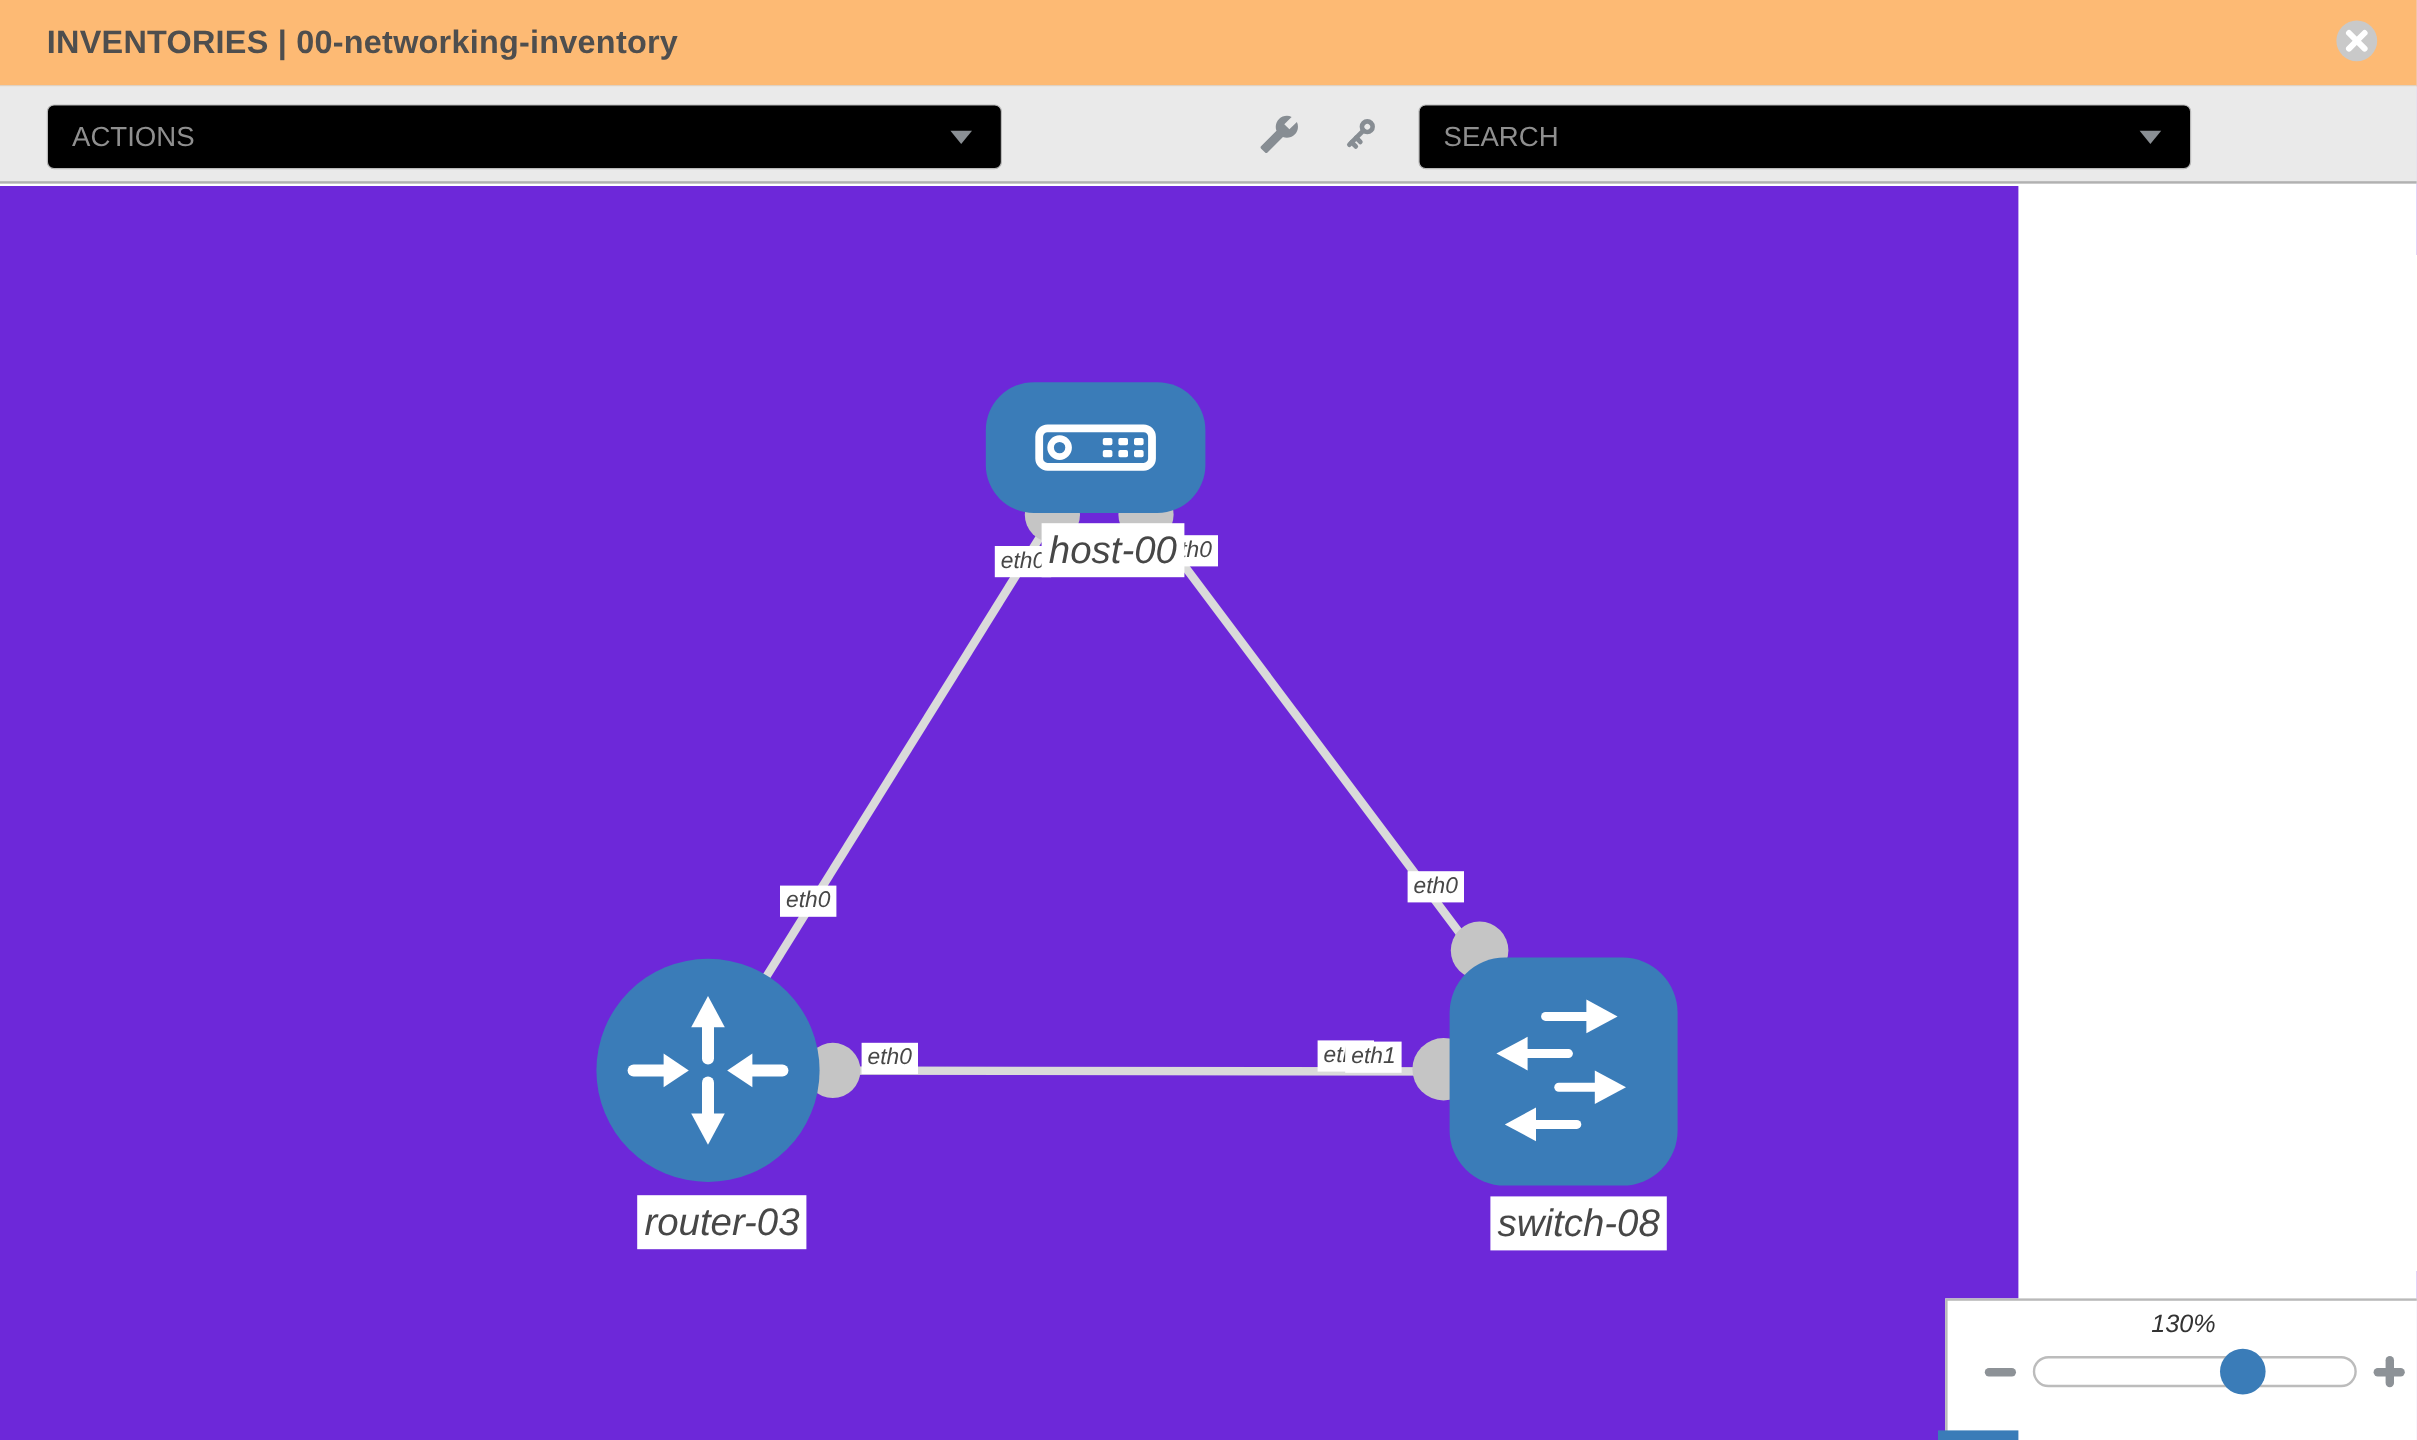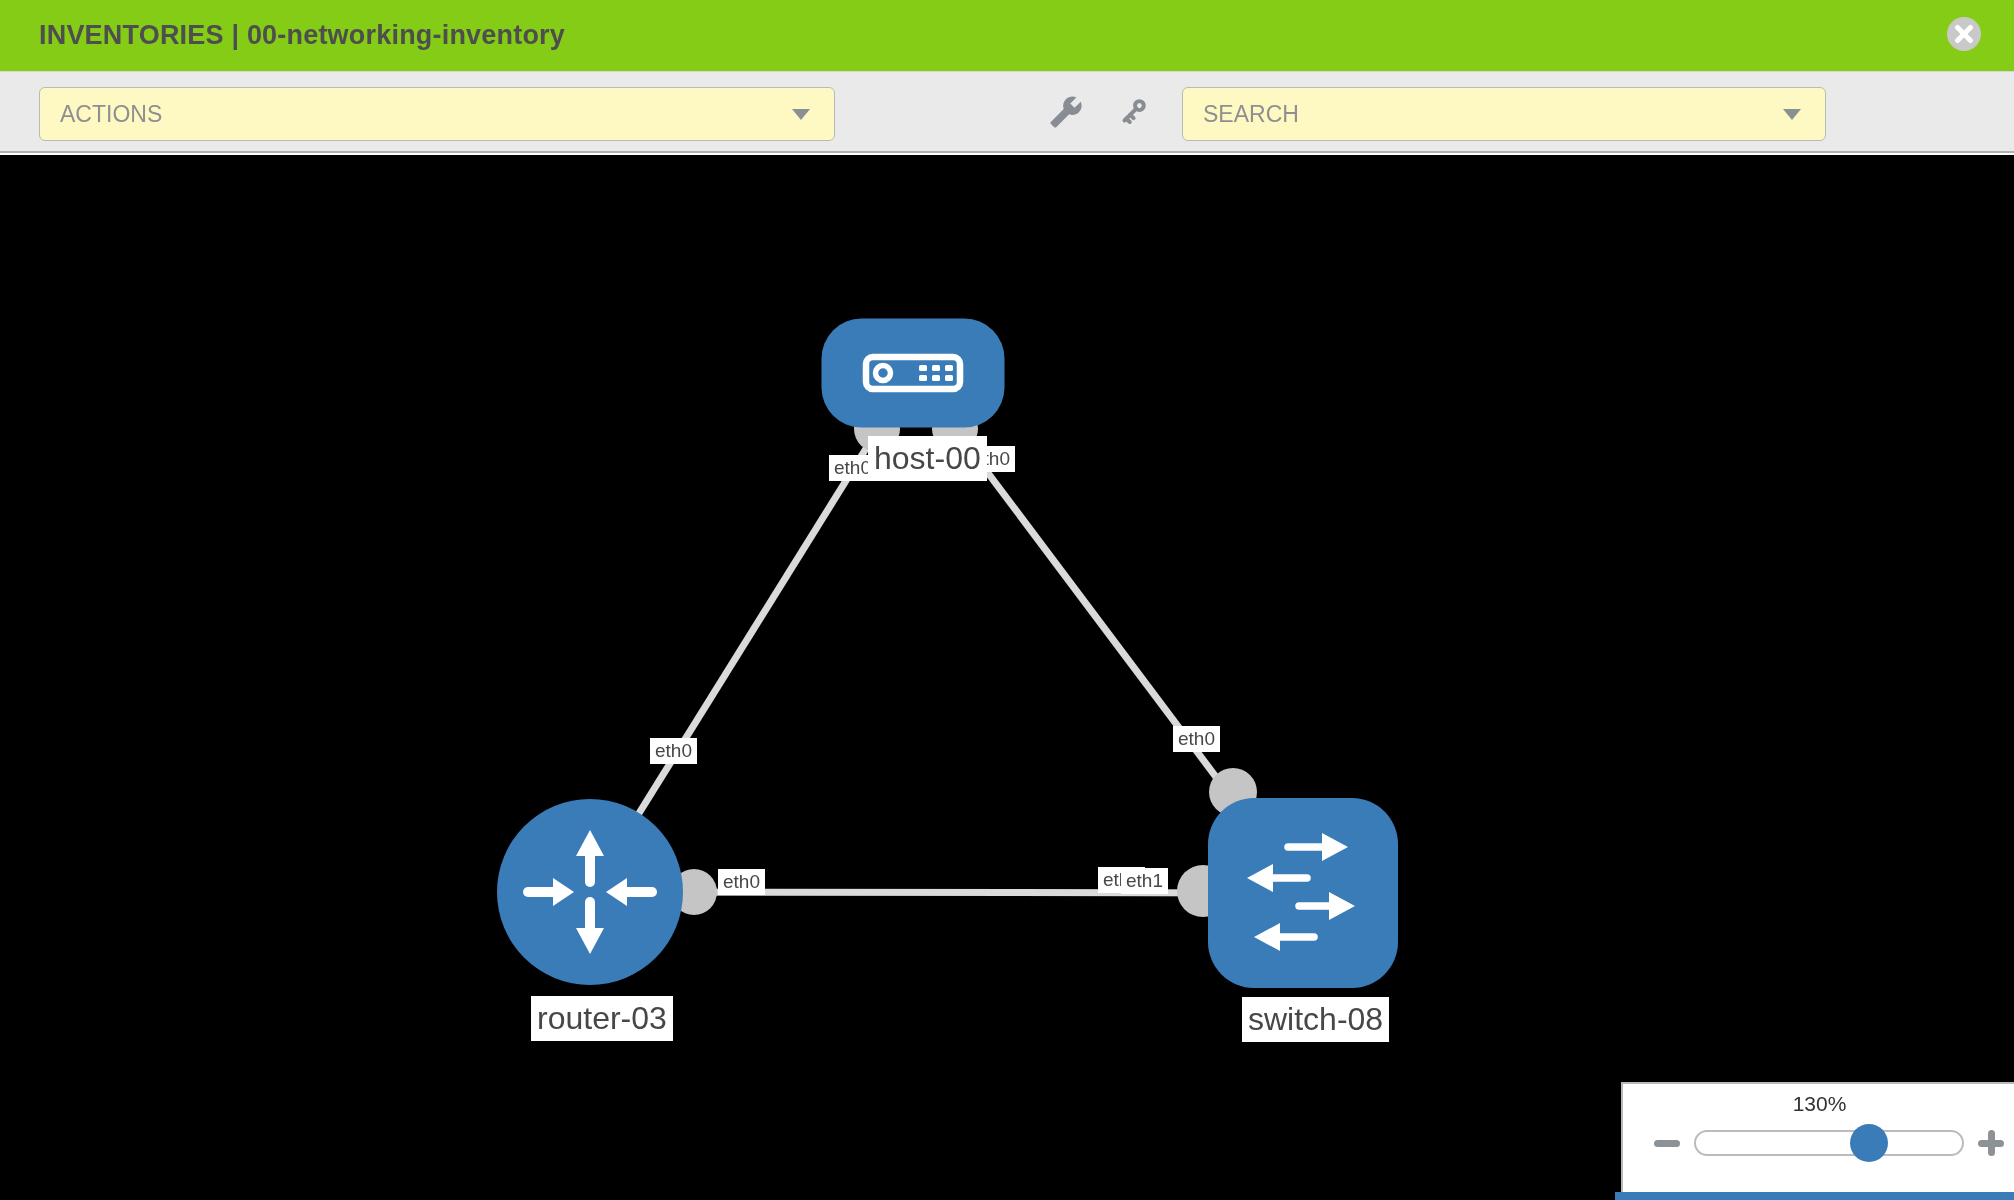--- a/index.html
+++ b/index.html
@@ -1,44 +1,44 @@
 <!DOCTYPE html>
 <html><head>
 <meta charset="utf-8">
 <style>
   * { margin:0; padding:0; box-sizing:border-box; }
   html,body { width:2014px; height:1200px; overflow:hidden; }
   body { font-family:"Liberation Sans", sans-serif; background:#ffffff; }
   .screen { position:relative; width:2014px; height:1200px; overflow:hidden; }
 
   
-  .hdr { position:absolute; top:0; left:0; width:100%; height:72px; background:#84cc16;
+  .hdr { position:absolute; top:0; left:0; width:100%; height:72px; background:#fdba74;
          border-bottom:1px solid #d6d6d6; display:flex; align-items:center; padding-left:39px; }
   .hdr h1 { font-size:27px; font-weight:bold; color:#4e4e4e; letter-spacing:0.2px; }
   .close-btn { position:absolute; left:1946px; top:16px; width:36px; height:36px;
                background:none; border:none; cursor:pointer; padding:0; }
 
   
   .toolbar { position:absolute; top:72px; left:0; width:100%; height:81px; background:#eaeaea;
              border-bottom:2px solid #b1b1b1; }
-  .select-box { position:absolute; top:15px; height:54px; background:#fef9c3;
+  .select-box { position:absolute; top:15px; height:54px; background:#000000;
                 border:1px solid #b9b9b9; border-radius:6px; display:flex; align-items:center;
                 padding:0 24px 0 20px; cursor:pointer; }
   .select-box .lbl { font-size:23px; color:#8f8f8f; flex:1; }
   .caret { width:0; height:0; border-left:9px solid transparent; border-right:9px solid transparent;
            border-top:11px solid #8a8f94; }
   .actions-box { left:39px; width:796px; }
   .search-box { left:1182px; width:644px; }
   .tool-btn { position:absolute; top:23px; width:36px; height:36px; background:none; border:none;
               cursor:pointer; padding:0; }
   .wrench-btn { left:1048px; }
   .key-btn { left:1115px; }
 
   
-  .canvas { position:absolute; top:155px; left:0; width:2014px; height:1045px; background:#000000; }
+  .canvas { position:absolute; top:155px; left:0; width:1682px; height:1045px; background:#6d28d9;font-style:italic; }
   .canvas svg.topo { position:absolute; top:0; left:0; }
   .tlabel { position:absolute; background:#ffffff; color:#474747; white-space:nowrap; }
   .node-label { font-size:32px; padding:4px 6px; }
   .iface-label { font-size:19px; padding:2px 5px; }
 
   
   .zoom-panel { position:absolute; left:1621px; top:927px; width:400px; height:125px;
                 background:#ffffff; border:2px solid #b9b9b9; }
   .zoom-value { margin-top:8px; text-align:center; width:393px; font-size:21px; color:#333333; }
   .zoom-row { position:absolute; left:0; top:46px; width:393px; display:flex; align-items:center; }

